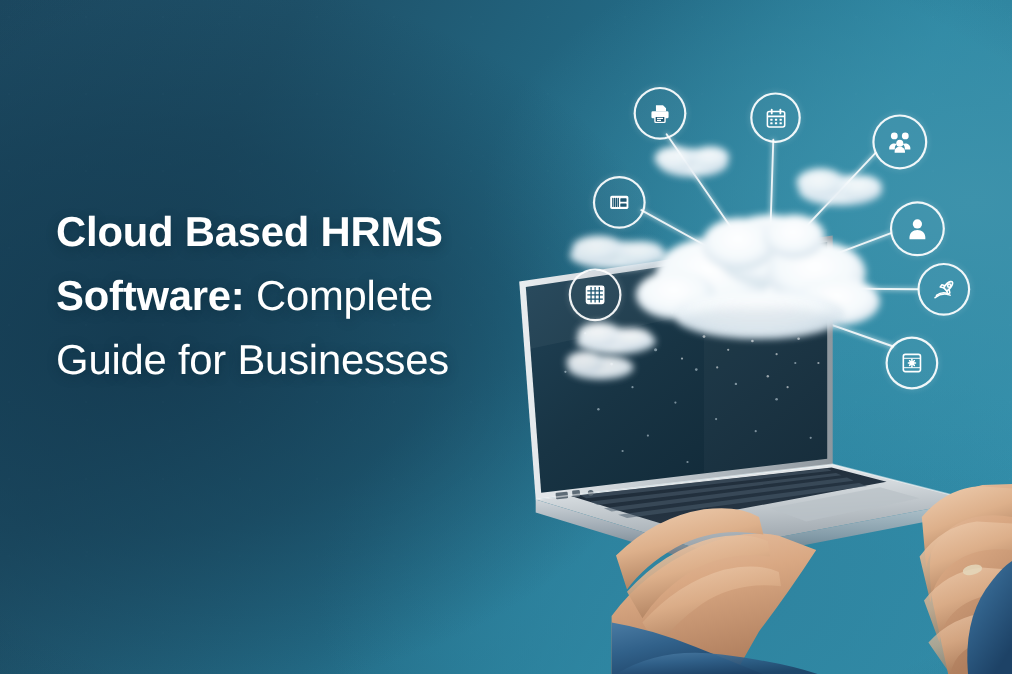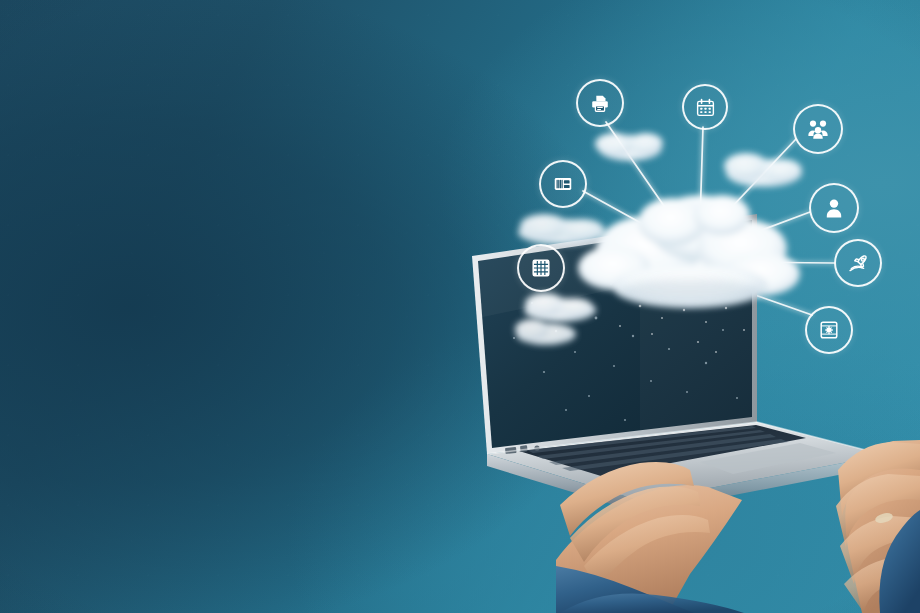--- a/index.html
+++ b/index.html
@@ -319,20 +319,25 @@
         <circle cx="726" cy="308" r="1.2"></circle>
           <circle cx="652" cy="334" r="1"></circle>
         <circle cx="698" cy="342" r="1.1"></circle>
           <circle cx="744" cy="330" r="1"></circle>
         <circle cx="620" cy="326" r="1"></circle>  
           <circle cx="716" cy="352" r="1"></circle>
       </g>
     </g>
   </svg>
 
+  <h1 class="headline">
+    <span class="ln strong">Cloud Based HRMS</span>
+    <span class="ln"><span class="strong">Software:</span><span> Complete</span></span>
+    <span class="ln">Guide for Businesses</span>
+  </h1>
 
   <div class="node" style="left:576px; top:79px; width:44px; height:44px;">
     <span class="gl">
       <svg width="22" height="22" viewBox="0 0 24 24" fill="none" stroke="#fff" stroke-width="1.7">
         <path d="M8 4h7l3 3v3H8z" fill="#fff" stroke="none"></path>
         <rect x="3.5" y="10" width="17" height="7" rx="1.4" fill="#fff" stroke="none"></rect>
         <rect x="7" y="15" width="10" height="6" rx="0.8" fill="#1d5670" stroke="#fff" stroke-width="1.4"></rect>
         <path d="M9 17h6M9 19h4" stroke="#fff" stroke-width="1.1"></path>
       </svg>
     </span>

